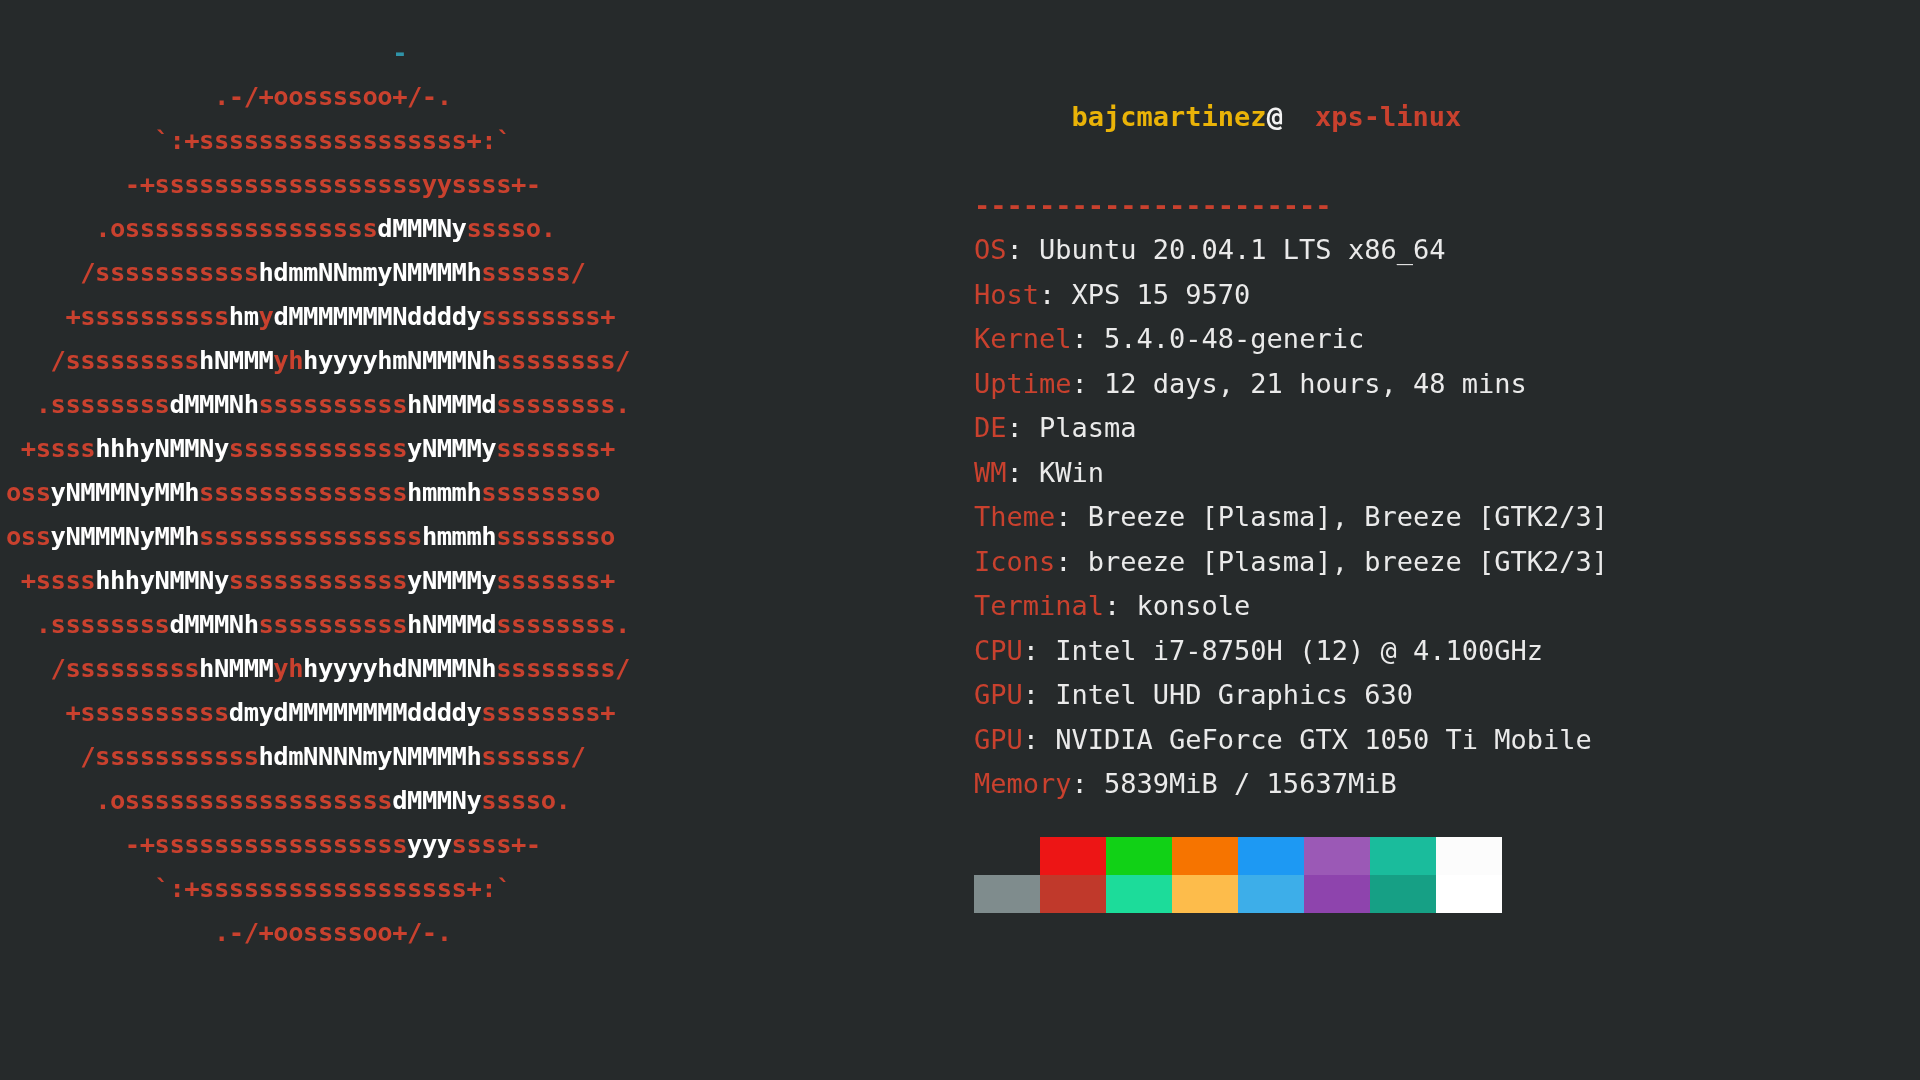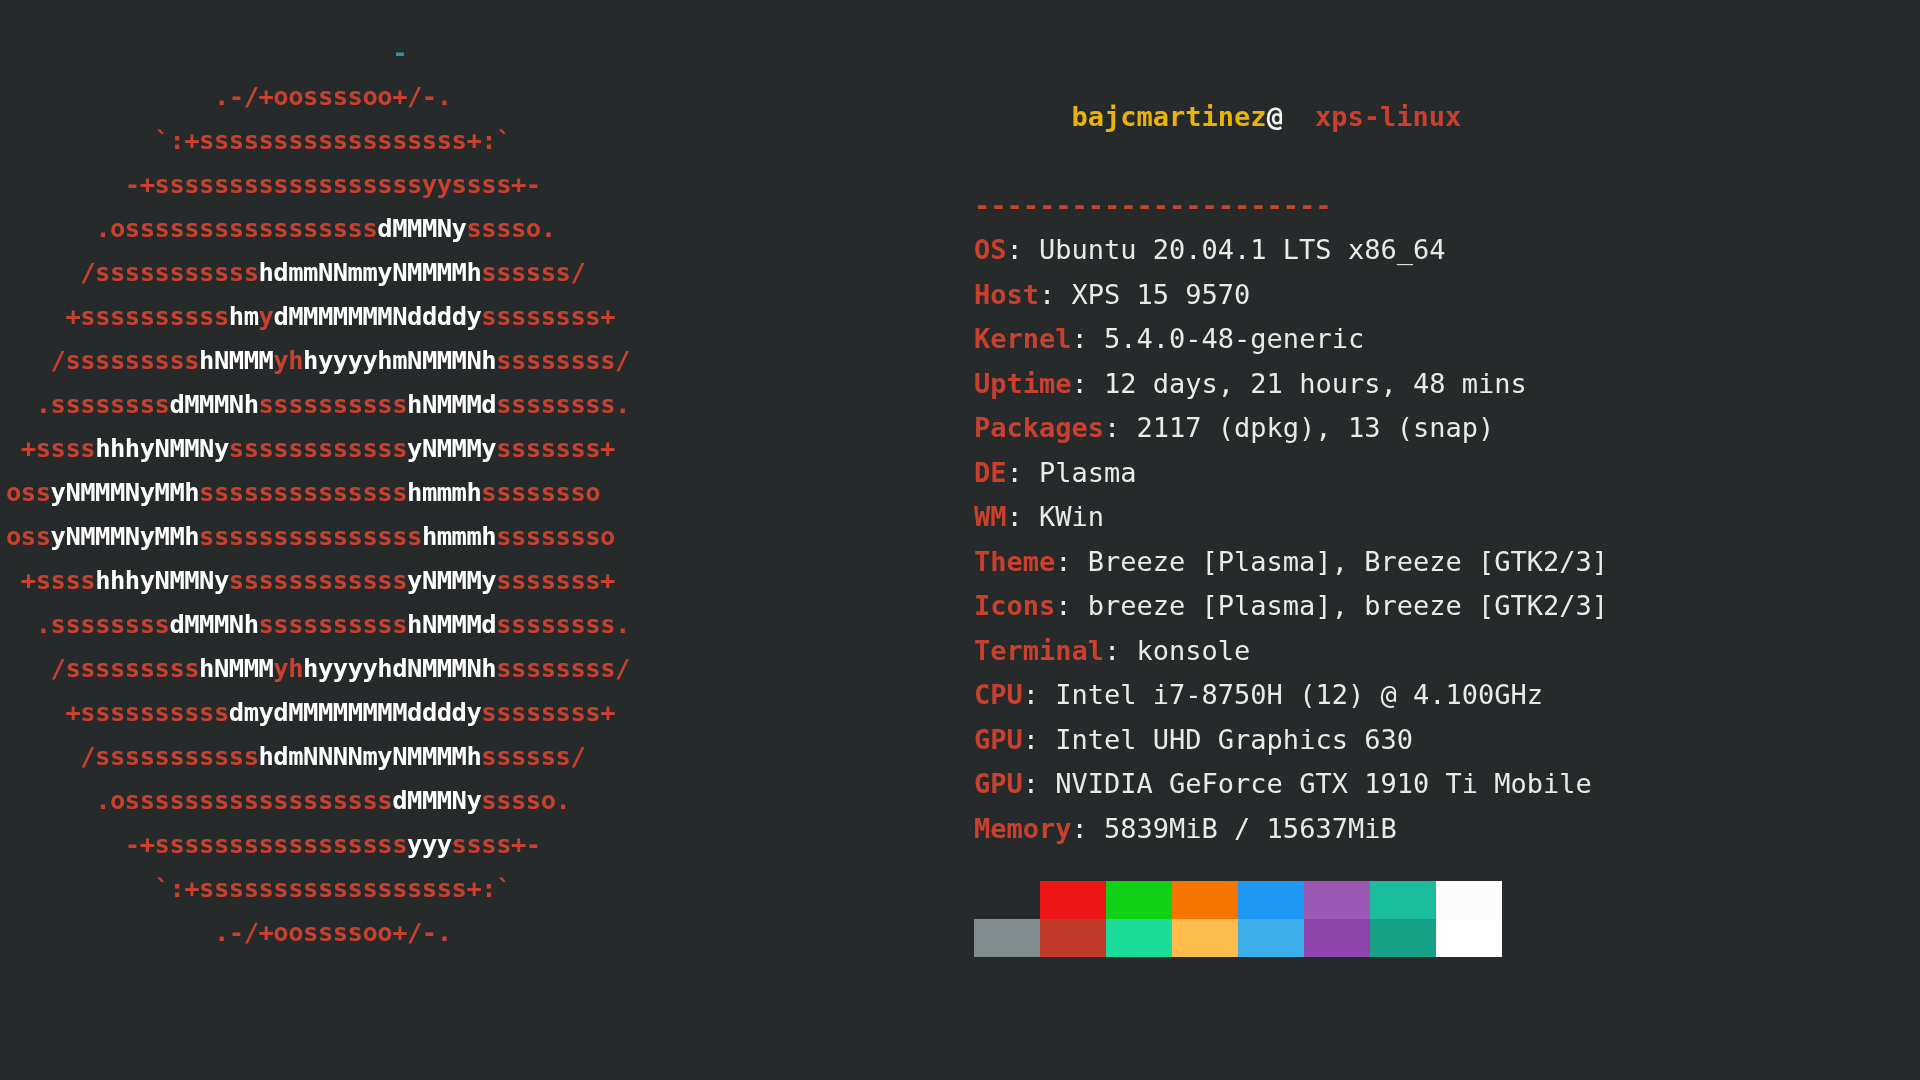--- a/index.html
+++ b/index.html
@@ -72,21 +72,21 @@
   .rule-line {
     color: #c9412e;
     font-weight: bold;
     font-size: 27px;
     line-height: 44.5px;
     white-space: pre;
     letter-spacing: 0px;
   }
   .key {
     color: #c9412e;
-    font-weight: bold;
+    font-weight: normal;
   }
   .sep, .val { color: #eaeaea; font-weight: normal; }
 
   
   #palette {
     margin-top: 30px;
     margin-left: 0px;
     width: 528px;
   }
   .palette-row {
@@ -112,29 +112,28 @@
       <span class="u-user">bajcmartinez</span><span class="u-at">@</span><span class="u-host">xps-linux</span>
     </div>
 
     <div class="rule-line">----------------------</div>
 
     <div id="info-lines">
         <div class="info-line"><span class="key">OS</span><span class="sep">: </span><span class="val">Ubuntu 20.04.1 LTS x86_64</span></div>
         <div class="info-line"><span class="key">Host</span><span class="sep">: </span><span class="val">XPS 15 9570</span></div>
         <div class="info-line"><span class="key">Kernel</span><span class="sep">: </span><span class="val">5.4.0-48-generic</span></div>
         <div class="info-line"><span class="key">Uptime</span><span class="sep">: </span><span class="val">12 days, 21 hours, 48 mins</span></div>
-        <div class="info-line"><span class="key">Packages</span><span class="sep">: </span><span class="val">2117 (dpkg), 13 (snap)</span></div>
         <div class="info-line"><span class="key">DE</span><span class="sep">: </span><span class="val">Plasma</span></div>
         <div class="info-line"><span class="key">WM</span><span class="sep">: </span><span class="val">KWin</span></div>
         <div class="info-line"><span class="key">Theme</span><span class="sep">: </span><span class="val">Breeze [Plasma], Breeze [GTK2/3]</span></div>
         <div class="info-line"><span class="key">Icons</span><span class="sep">: </span><span class="val">breeze [Plasma], breeze [GTK2/3]</span></div>
         <div class="info-line"><span class="key">Terminal</span><span class="sep">: </span><span class="val">konsole</span></div>
         <div class="info-line"><span class="key">CPU</span><span class="sep">: </span><span class="val">Intel i7-8750H (12) @ 4.100GHz</span></div>
         <div class="info-line"><span class="key">GPU</span><span class="sep">: </span><span class="val">Intel UHD Graphics 630</span></div>
-        <div class="info-line"><span class="key">GPU</span><span class="sep">: </span><span class="val">NVIDIA GeForce GTX 1910 Ti Mobile</span></div>
+        <div class="info-line"><span class="key">GPU</span><span class="sep">: </span><span class="val">NVIDIA GeForce GTX 1050 Ti Mobile</span></div>
         <div class="info-line"><span class="key">Memory</span><span class="sep">: </span><span class="val">5839MiB / 15637MiB</span></div>
       </div>
 
     <div id="palette">
       <div class="palette-row" id="palette-row-1">
           <div class="swatch" style="background: rgb(38, 42, 43);"></div>
           <div class="swatch" style="background: rgb(237, 21, 21);"></div>
           <div class="swatch" style="background: rgb(17, 209, 22);"></div>
           <div class="swatch" style="background: rgb(246, 116, 0);"></div>
           <div class="swatch" style="background: rgb(29, 153, 243);"></div>

